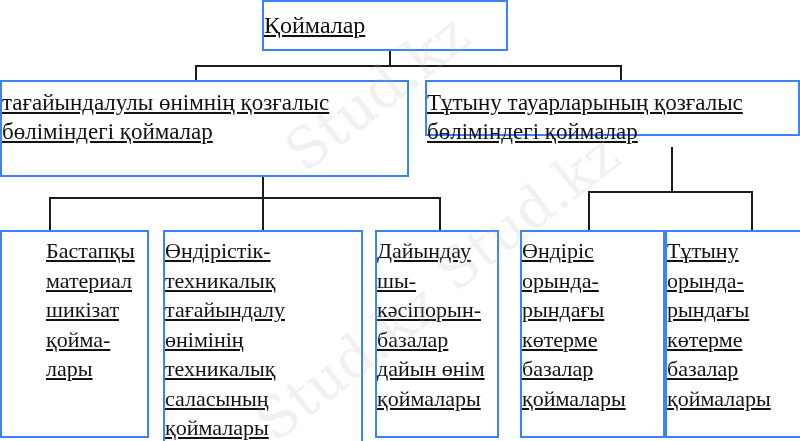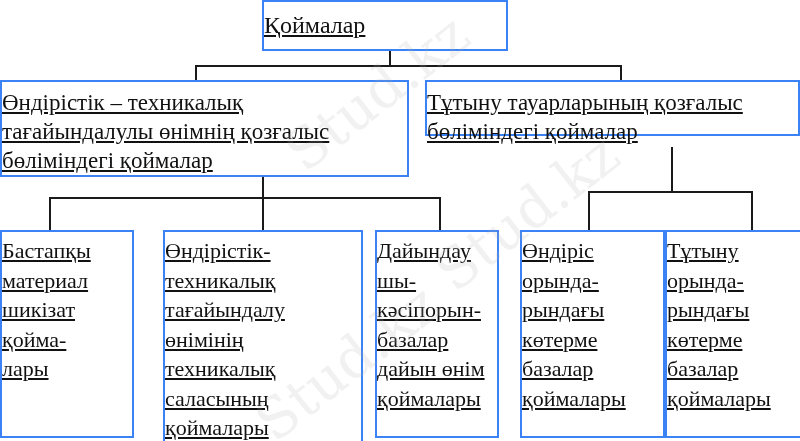--- a/index.html
+++ b/index.html
@@ -66,31 +66,30 @@
 <div class="conn" style="left:671px; top:147px; width:2px; height:45px;"></div>
 <div class="conn" style="left:588px; top:191px; width:165px; height:2px;"></div>
 <div class="conn" style="left:588px; top:191px; width:2px; height:40px;"></div>
 <div class="conn" style="left:751px; top:191px; width:2px; height:40px;"></div>
 
 <div class="box root" style="left:262px; top:0px; width:246px; height:51px;">
   <span class="line">Қоймалар</span>
 </div>
 
 <div class="box mid" style="left:0px; top:80px; width:409px; height:97px;">
-  <span class="line">Өндірістік – техникалық</span>
   <span class="line">тағайындалулы өнімнің қозғалыс</span>
   <span class="line">бөліміндегі қоймалар</span>
 </div>
 
 <div class="box mid" style="left:425px; top:80px; width:375px; height:56px;">
   <span class="line">Тұтыну тауарларының қозғалыс</span>
   <span class="line">бөліміндегі қоймалар</span>
 </div>
 
-<div class="box leaf" style="left:0px; top:230px; width:134px; height:208px;">
+<div class="box leaf" style="left:0px; top:230px; width:149px; height:208px;padding-left:44px;">
   <span class="line">Бастапқы</span>
   <span class="line">материал</span>
   <span class="line">шикізат</span>
   <span class="line">қойма-</span>
   <span class="line">лары</span>
 </div>
 
 <div class="box leaf" style="left:163px; top:230px; width:200px; height:231px;">
   <span class="line">Өндірістік-</span>
   <span class="line">техникалық</span>

